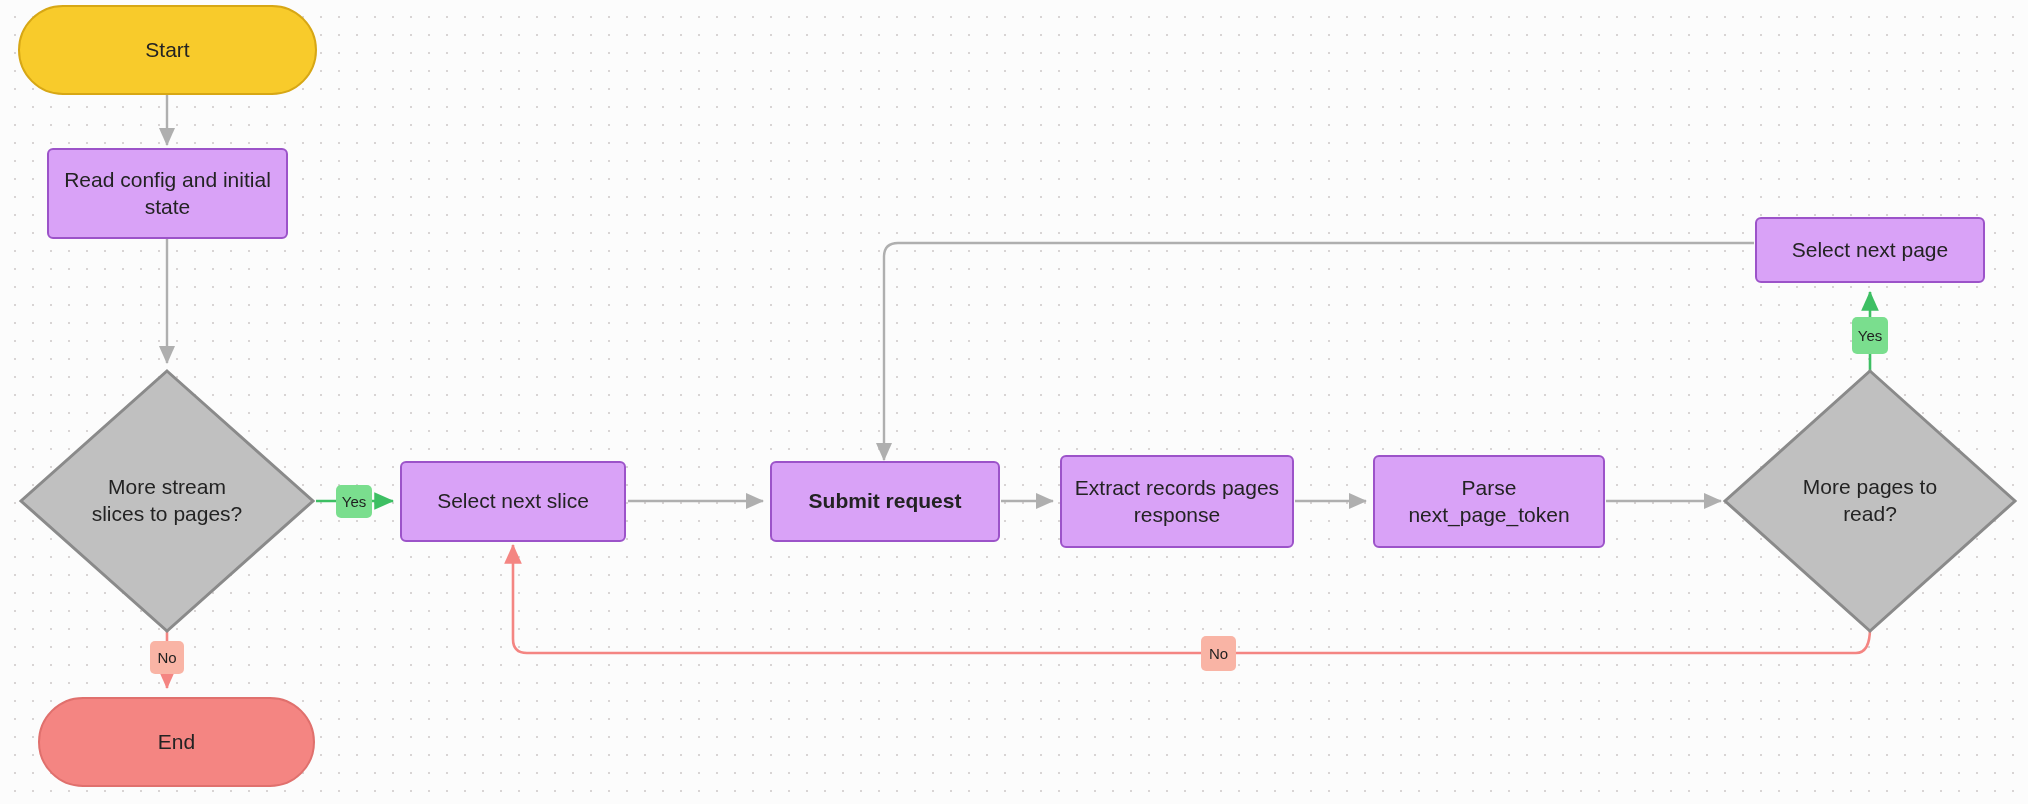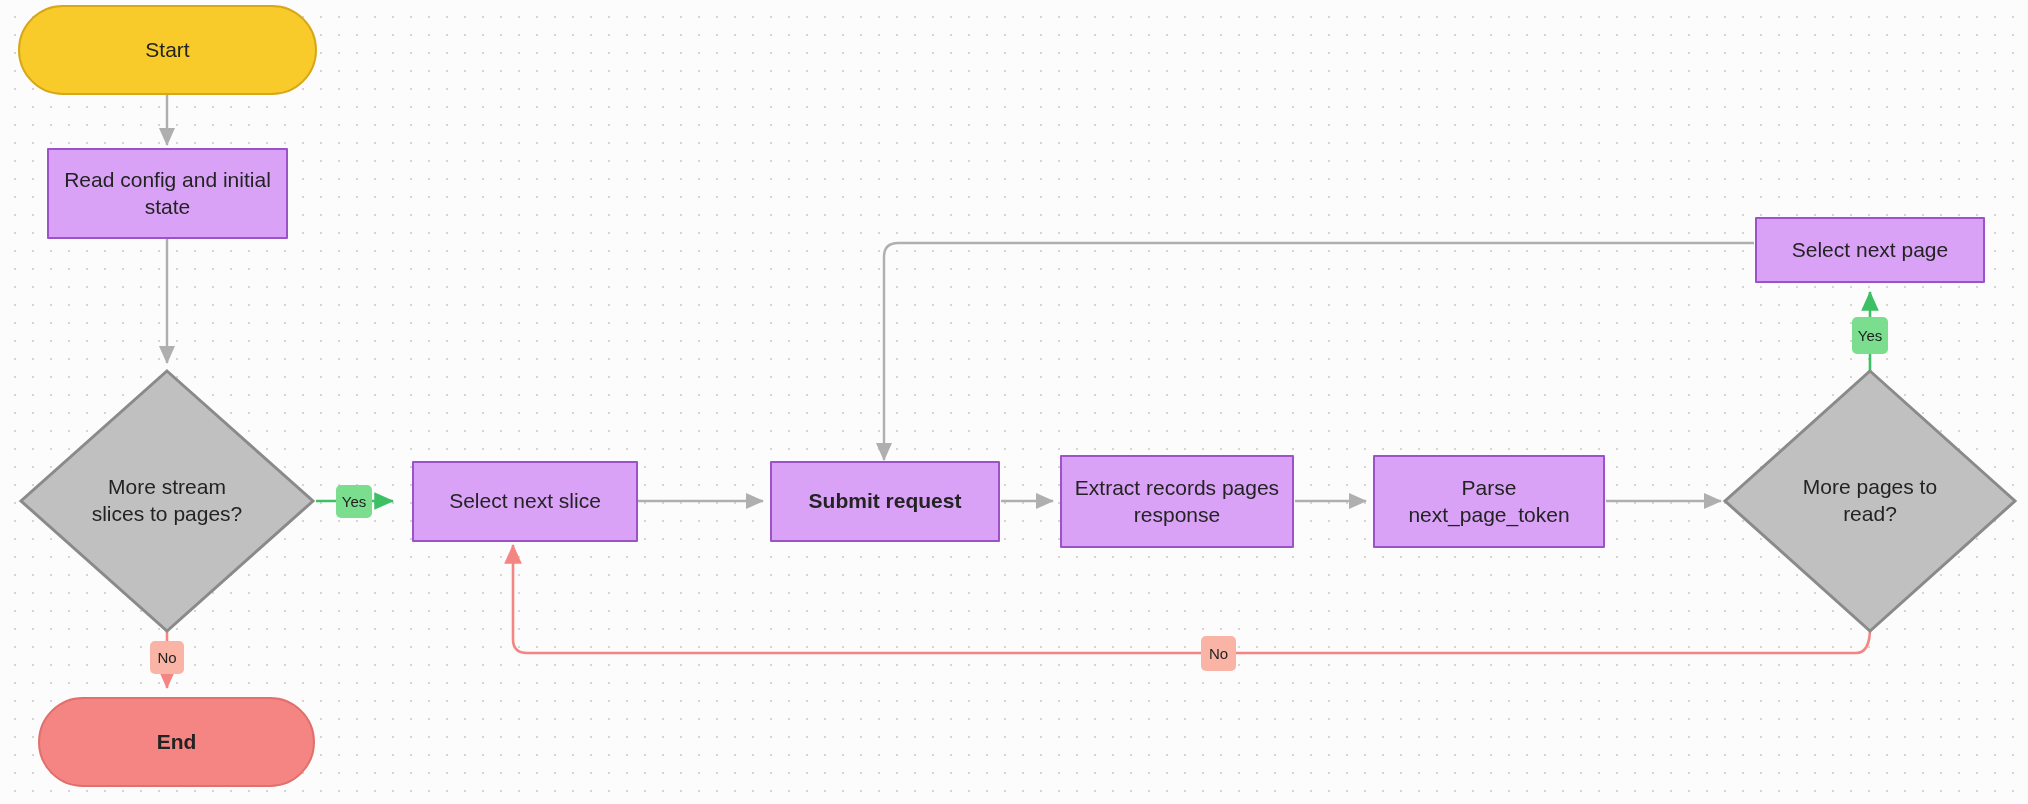--- a/index.html
+++ b/index.html
@@ -42,26 +42,25 @@
     background: #F8CB2B;
     border: 2px solid #D7A715;
     border-radius: 46px;
     font-size: 21px;
   }
   .node-end {
     background: #F48582;
     border: 2px solid #E0706D;
     border-radius: 46px;
     font-size: 21px;
-    font-weight: bold;
   }
   .node-process {
     background: #D9A2F7;
     border: 2px solid #9C53C9;
-    border-radius: 1px;
+    border-radius: 6px;
     font-size: 21px;
     padding: 4px 1px;
   }
   .node-decision {
     background: transparent;
     border: none;
     font-size: 21px;
   }
   .decision-shape {
     position: absolute;
@@ -151,21 +150,21 @@
       <span>More stream</span>
       <br>
       <span>slices to pages?</span>
     </div>
   </div>
 
   <div class="node node-end" style="left:38px; top:697px; width:277px; height:90px;">
     <span>End</span>
   </div>
 
-  <div class="node node-process" style="left:412px; top:461px; width:226px; height:81px;">
+  <div class="node node-process" style="left:400px; top:461px; width:226px; height:81px;">
     <span>Select next slice</span>
   </div>
 
   <div class="node node-process" style="left:770px; top:461px; width:230px; height:81px;font-weight:bold;">
     <span>Submit request</span>
   </div>
 
   <div class="node node-process" style="left:1060px; top:455px; width:234px; height:93px;">
     <span>
       <span>Extract records pages</span>

